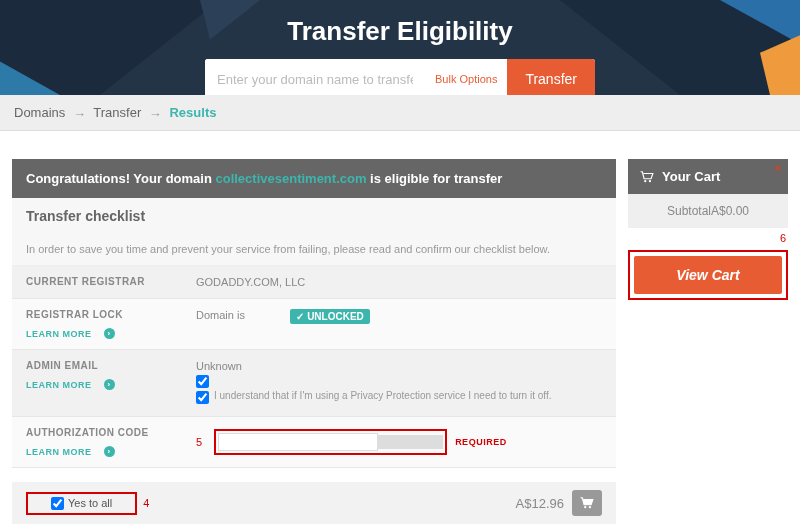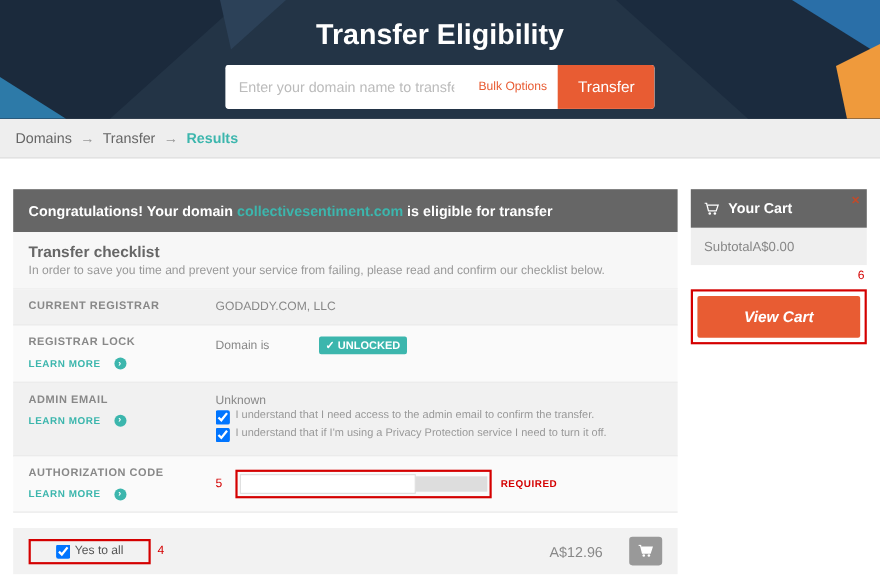--- a/index.html
+++ b/index.html
@@ -1,61 +1,61 @@
 <!DOCTYPE html>
 <html><head>
 <meta charset="utf-8">
 <style>
   * { box-sizing: border-box; margin: 0; padding: 0; }
   body { font-family: Arial, Helvetica, sans-serif; font-size: 13px; color: #666; background: #fff; width: 800px; }
-  .hero { position: relative; height: 108px; background: #1e2a3a; overflow: hidden; }
+  .hero { position: relative; height: 95px; background: #1e2a3a; overflow: hidden; }
   .hero-bg { position: absolute; inset: 0; }
   .hero-bg svg { width: 100%; height: 100%; display: block; }
   .hero-content { position: relative; text-align: center; padding-top: 16px; }
   .hero-title { color: #fff; font-size: 26px; font-weight: bold; margin-bottom: 12px; }
   .search-bar { display: inline-flex; background: #fff; border-radius: 3px; overflow: hidden; height: 40px; width: 390px; }
   .search-input { flex: 1; border: none; padding: 0 12px; font-size: 13px; color: #888; outline: none; }
   .search-input::placeholder { color: #bbb; }
   .bulk-options { display: flex; align-items: center; padding: 16px 10px; color: #e85c33; font-size: 11px; cursor: pointer; }
   .transfer-btn { background: #e85c33; color: #fff; border: none; padding: 0 18px; font-size: 14px; cursor: pointer; }
   .breadcrumb-bar { background: #eee; border-bottom: 1px solid #ddd; padding: 10px 14px; font-size: 13px; }
   .breadcrumb-bar a { color: #666; text-decoration: none; font-weight: normal; }
   .breadcrumb-bar .arrow { color: #999; margin: 0 4px; }
   .breadcrumb-bar .current { color: #3cb6ad; font-weight: bold; }
   .layout { display: flex; gap: 12px; padding: 28px 12px 20px; align-items: flex-start; }
   .main { flex: 1; }
   .sidebar { width: 160px; }
   .banner { background: #666; color: #fff; padding: 12px 14px; font-size: 13px; font-weight: bold; }
   .banner .domain { color: #3cb6ad; }
   .checklist-head { background: #f7f7f7; padding: 10px 14px; border-bottom: 1px solid #eee; }
-  .checklist-head h3 { color: #666; font-size: 14px; font-weight: bold; margin-bottom: 3px; }
+  .checklist-head h3 { color: #666; font-size: 14px; font-weight: bold; margin-bottom: 19px; }
   .checklist-head p { font-size: 11px; color: #999; }
   .row { display: flex; background: #f1f1f1; padding: 10px 14px; border-bottom: 1px solid #e7e7e7; }
   .row.alt { background: #fafafa; }
   .row-label { width: 170px; font-size: 10px; letter-spacing: 0.5px; color: #888; font-weight: bold; }
   .row-body { flex: 1; font-size: 11px; color: #888; }
   .learn-more { display: inline-flex; align-items: center; gap: 12px; color: #3cb6ad; font-size: 9px; font-weight: bold; margin-top: 8px; }
   .learn-more .circ { width: 11px; height: 11px; background: #3cb6ad; border-radius: 50%; display: inline-flex; align-items: center; justify-content: center; color: #fff; font-size: 8px; line-height: 1; }
   .badge { display: inline-block; background: #3cb6ad; color: #fff; font-size: 10px; font-weight: bold; padding: 2px 6px; border-radius: 2px; vertical-align: middle; margin-left: 42px; }
   .badge::before { content: "✓ "; }
   .chk-line { display: flex; gap: 5px; align-items: flex-start; margin: 2px 0; font-size: 10px; color: #999; }
   .chk-line input { margin-top: 1px; }
   .auth-row .row-body { display: flex; align-items: center; gap: 8px; }
   .auth-input-wrap { border: 2px solid #d40000; padding: 2px; display: flex; align-items: center; }
   .auth-input { width: 160px; height: 18px; border: 1px solid #ddd; padding: 0 4px; font-size: 11px; background: #fff; }
   .required { color: #d40000; font-size: 9px; font-weight: bold; letter-spacing: 0.5px; }
   .marker { color: #d40000; font-size: 11px; margin-right: 4px; }
   .footer-row { display: flex; align-items: center; background: #f2f2f2; padding: 8px 14px; margin-top: 14px; }
   .yes-all-box { border: 2px solid #d40000; padding: 3px 23px; display: inline-flex; align-items: center; gap: 4px; font-size: 11px; color: #555; }
   .footer-spacer { flex: 1; }
-  .price { color: #888; font-size: 13px; margin-right: 24px; }
+  .price { color: #888; font-size: 13px; margin-right: 8px; }
   .cart-btn { width: 30px; height: 26px; background: #999; border: none; border-radius: 3px; color: #fff; cursor: pointer; display: inline-flex; align-items: center; justify-content: center; }
   .cart-head { background: #666; color: #fff; padding: 10px 12px; font-weight: bold; font-size: 13px; display: flex; align-items: center; gap: 8px; position: relative; }
   .cart-head .close { position: absolute; right: 6px; top: 4px; color: #c24b2b; font-size: 10px; }
-  .subtotal { background: #efefef; padding: 10px 12px; display: flex; justify-content: flex-start; font-size: 12px; color: #888; }
+  .subtotal { background: #efefef; padding: 10px 12px; display: flex; justify-content: center; font-size: 12px; color: #888; }
   .view-cart-wrap { border: 2px solid #d40000; padding: 4px; margin-top: 6px; font-style: italic; }
   .view-cart { background: #e85c33; color: #fff; text-align: center; padding: 11px 0; font-size: 14px; font-weight: bold; cursor: pointer; border-radius: 2px; }
   .marker6 { color: #d40000; font-size: 11px; text-align: right; margin-bottom: 2px; margin-top: 4px; padding-right: 2px; }
   .cart-icon-svg { width: 14px; height: 12px; }
   .masked { background: #ddd; color: #ddd; user-select: none; display: inline-block; width: 65px; height: 14px; }
 </style>
 </head>
 <body>
 
 <div class="hero">
@@ -122,21 +122,20 @@
         <div>ADMIN EMAIL</div>
         <div class="learn-more">
           <span>LEARN MORE</span>
           <span class="circ">›</span>
         </div>
       </div>
       <div class="row-body">
         <div>Unknown</div>
         <label class="chk-line">
           <input type="checkbox" checked="" style="">
-          <span>I understand that I need access to the admin email to confirm the transfer.</span>
         </label>
         <label class="chk-line">
           <input type="checkbox" checked="" style="">
           <span>I understand that if I'm using a Privacy Protection service I need to turn it off.</span>
         </label>
       </div>
     </div>
 
     <div class="row alt auth-row">
       <div class="row-label">

